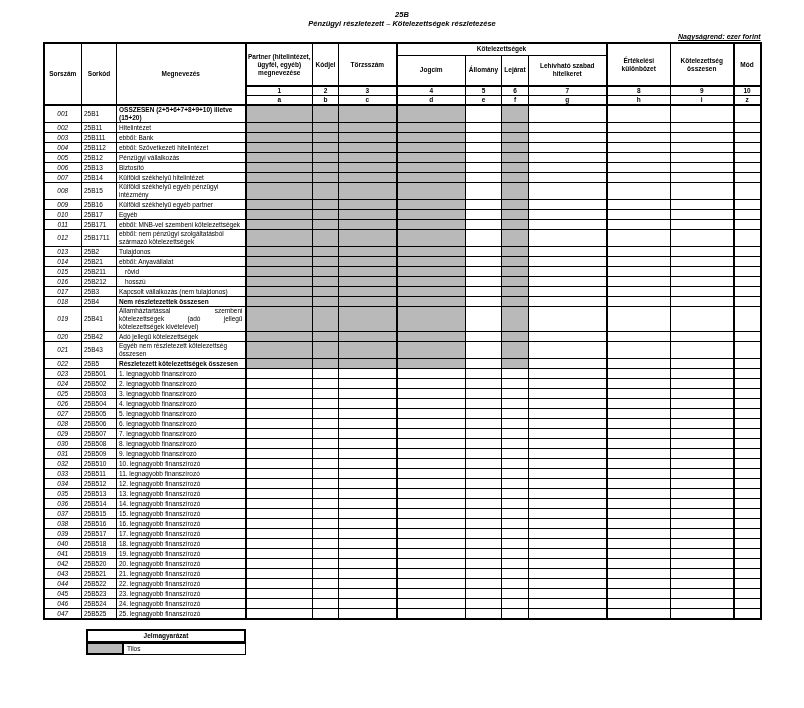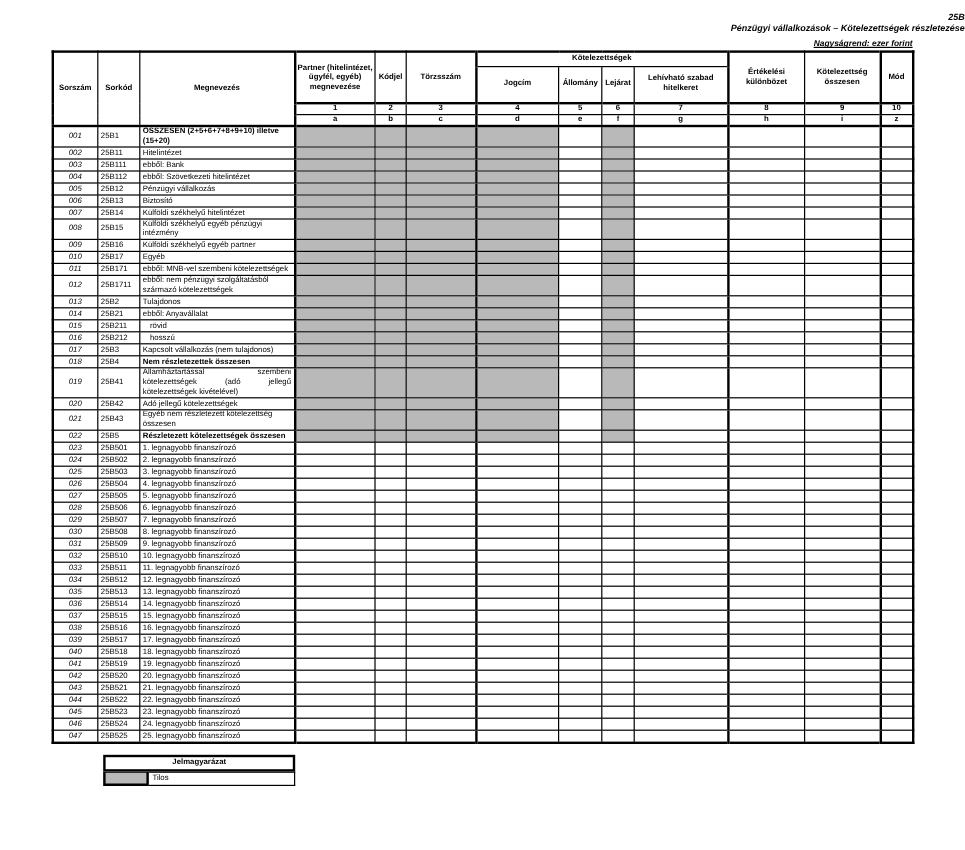--- a/index.html
+++ b/index.html
@@ -4,21 +4,21 @@
 <style>
   html,body { margin:0; padding:0; background:#fff; }
   body {
     width:804px; height:708px; overflow:hidden;
     font-family:"Liberation Sans", sans-serif; color:#000;
     -webkit-font-smoothing:antialiased;
   }
   .page { position:relative; width:804px; height:708px; }
   .title-block { padding-top:10px; text-align:center; }
   .form-code, .form-title {
-    font-weight:bold; font-style:italic; font-size:7.5px; line-height:9px;text-align:right;
+    font-weight:bold; font-style:italic; font-size:7.5px; line-height:9px;
   }
   .scale-note {
     width:717px; margin:5px auto 1px auto; text-align:right;
     font-weight:bold; font-style:italic; font-size:7px; line-height:8px;
     text-decoration:underline;
   }
   table.form-table {
     width:717px; margin:0 auto; border-collapse:collapse; table-layout:fixed;
     border:2px solid #000;
   }
@@ -57,21 +57,21 @@
     line-height:10px; height:10px;
   }
 </style>
 </head>
 <body>
 
 <div class="page">
 
   <div class="title-block">
     <div class="form-code">25B</div>
-    <div class="form-title">Pénzügyi vállalkozások – Kötelezettségek részletezése</div>
+    <div class="form-title">Pénzügyi részletezett – Kötelezettségek részletezése</div>
   </div>
 
   <div class="scale-note">Nagyságrend: ezer forint</div>
 
   <table class="form-table">
     <colgroup>
       <col style="width:38px">
         <col style="width:35px">
         <col style="width:129px">
       <col style="width:67px">

